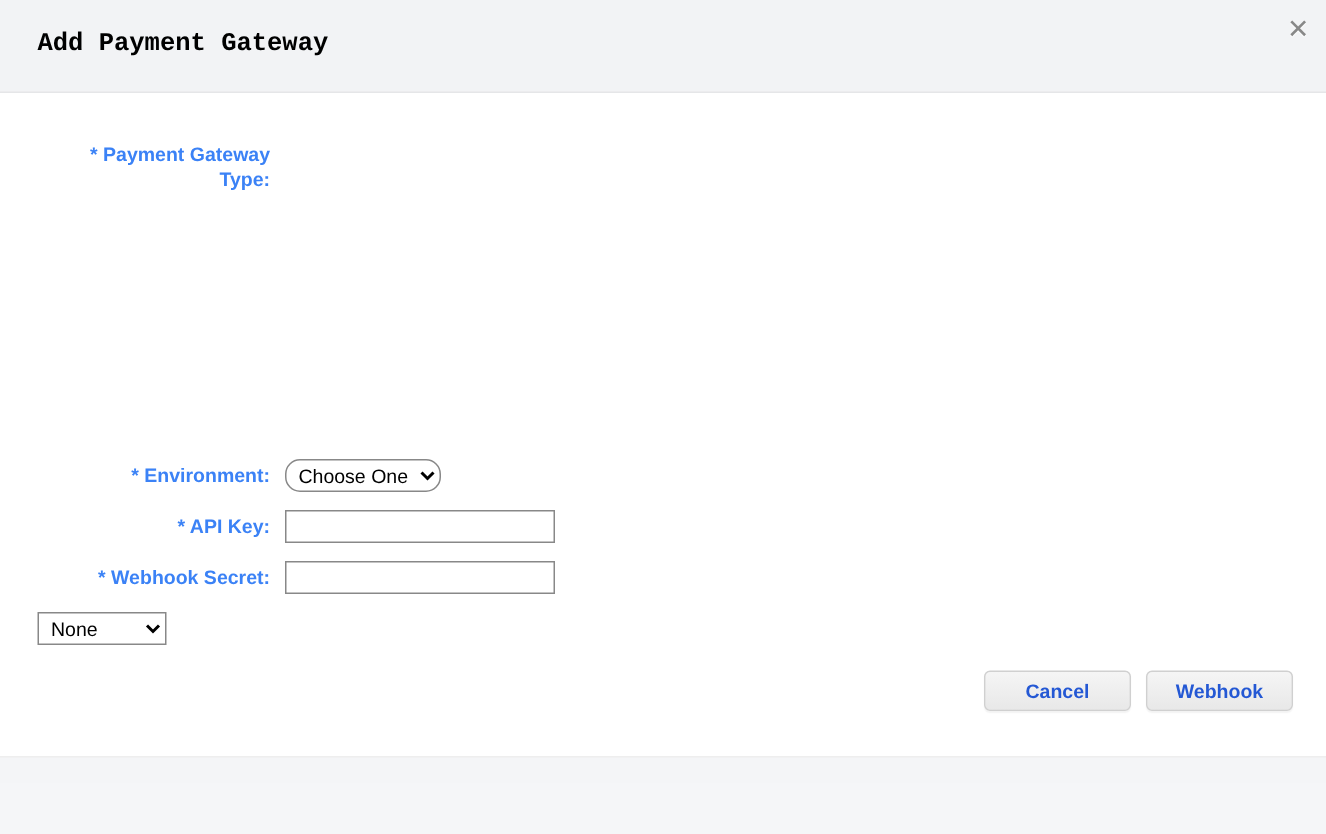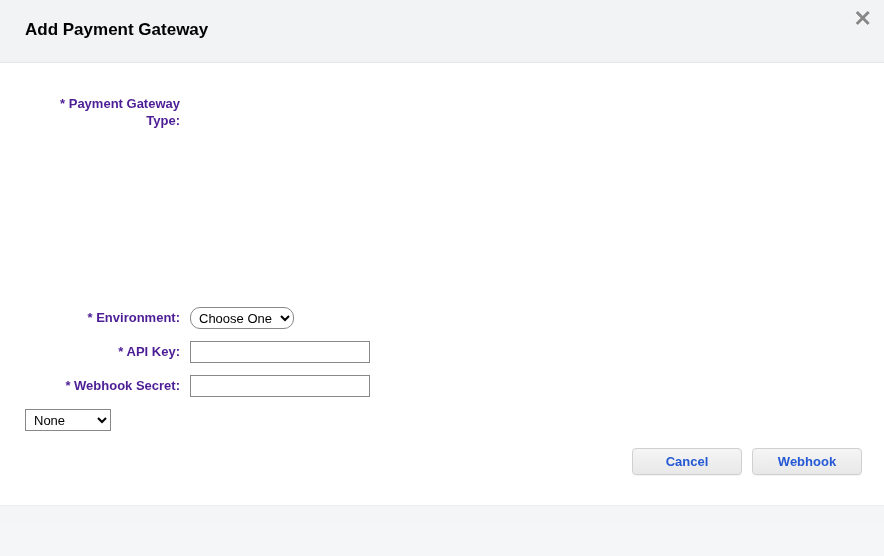--- a/index.html
+++ b/index.html
@@ -13,20 +13,21 @@
       background: #f5f6f8;
       width: 884px;
       height: 556px;
       position: relative;
     }
     .header {
       background: #f2f3f5;
       padding: 20px 25px 22px;
       position: relative;
       border-bottom: 1px solid #e5e6e8;
+      font-family: Liberation Mono, monospace;
     }
     .header-title {
       font-weight: bold;
       font-size: 17px;
       color: #000;
     }
     .close-icon {
       position: absolute;
       top: 6px;
       right: 12px;
@@ -45,21 +46,21 @@
     .form-row {
       display: flex;
       align-items: flex-start;
       margin-bottom: 12px;
     }
     .form-label {
       width: 165px;
       text-align: right;
       font-weight: bold;
       font-size: 13px;
-      color: #4c1d95;
+      color: #3b82f6;
       padding-top: 3px;
       padding-right: 10px;
       line-height: 1.3;
     }
     .form-control {
       flex-shrink: 0;
     }
     select {
       font-family: Arial, Helvetica, sans-serif;
       font-size: 13px;
@@ -97,21 +98,21 @@
       gap: 10px;
     }
     .btn {
       background: linear-gradient(#f5f5f5, #e8e8e8);
       border: 1px solid #d0d0d0;
       border-radius: 4px;
       color: #2458d4;
       font-weight: bold;
       font-size: 13px;
       padding: 5px 0;
-      width: 110px;
+      width: 98px;
       text-align: center;
       cursor: pointer;
       box-shadow: 0 1px 1px rgba(0,0,0,0.05);
     }
     .footer-strip {
       position: absolute;
       left: 0;
       right: 0;
       bottom: 0;
       height: 18px;

